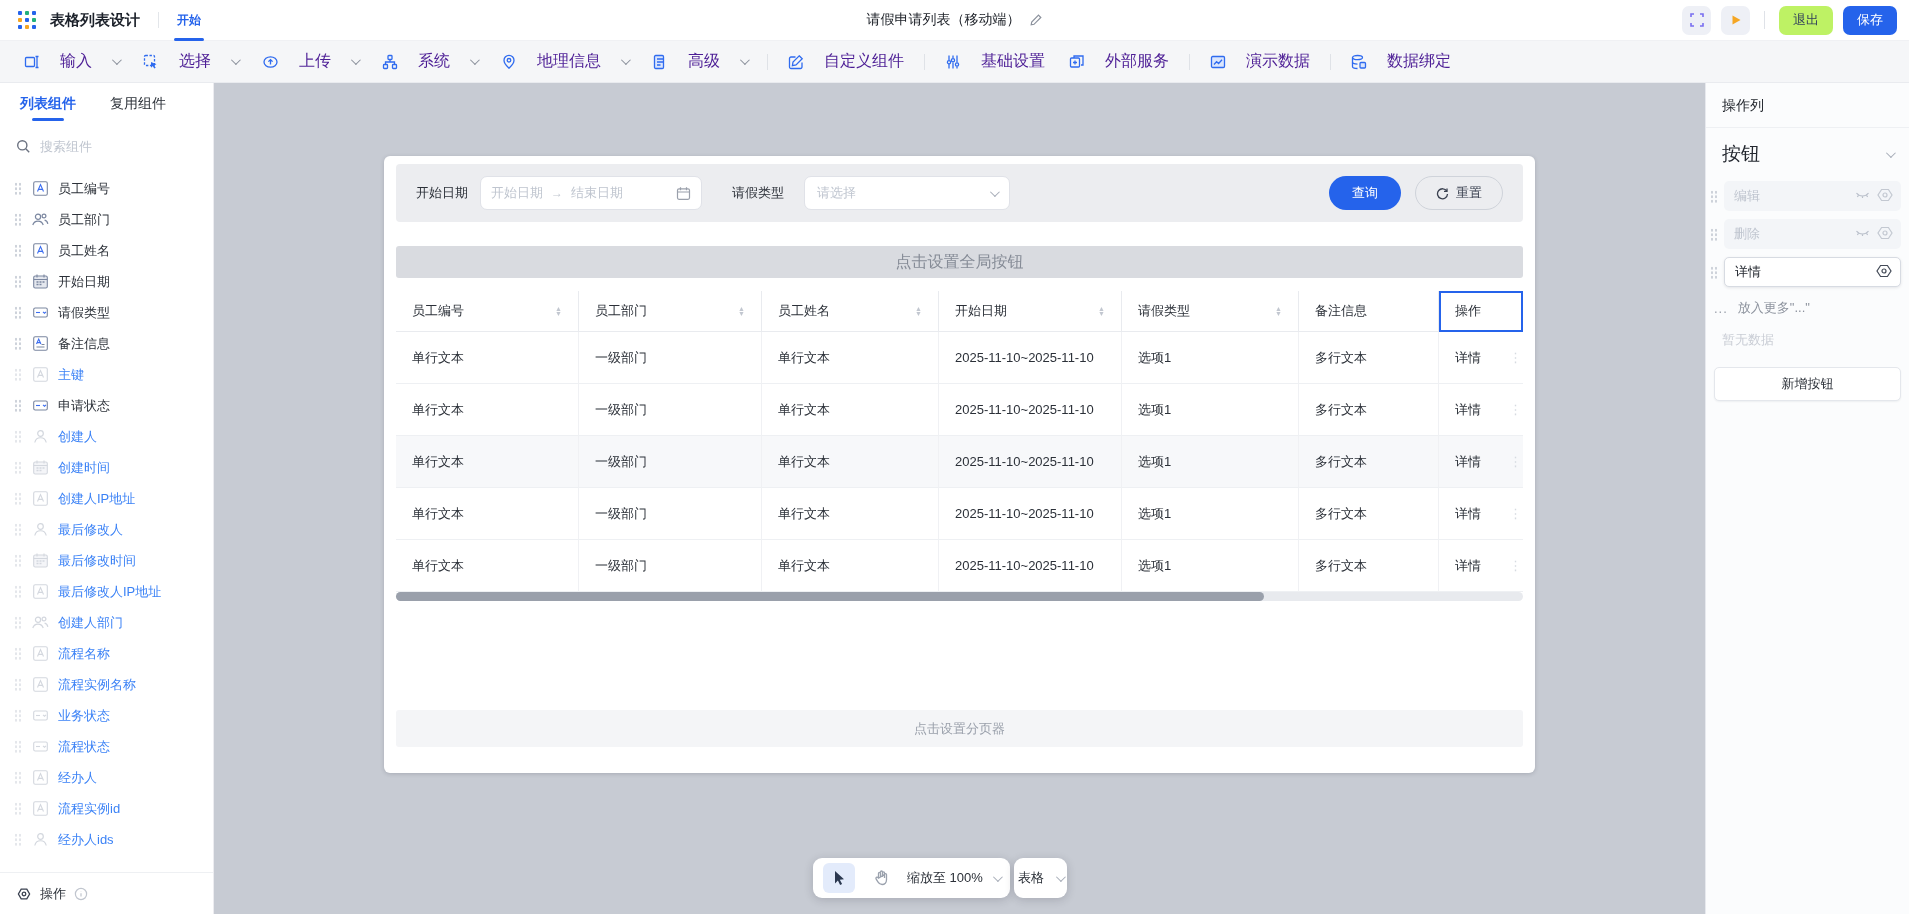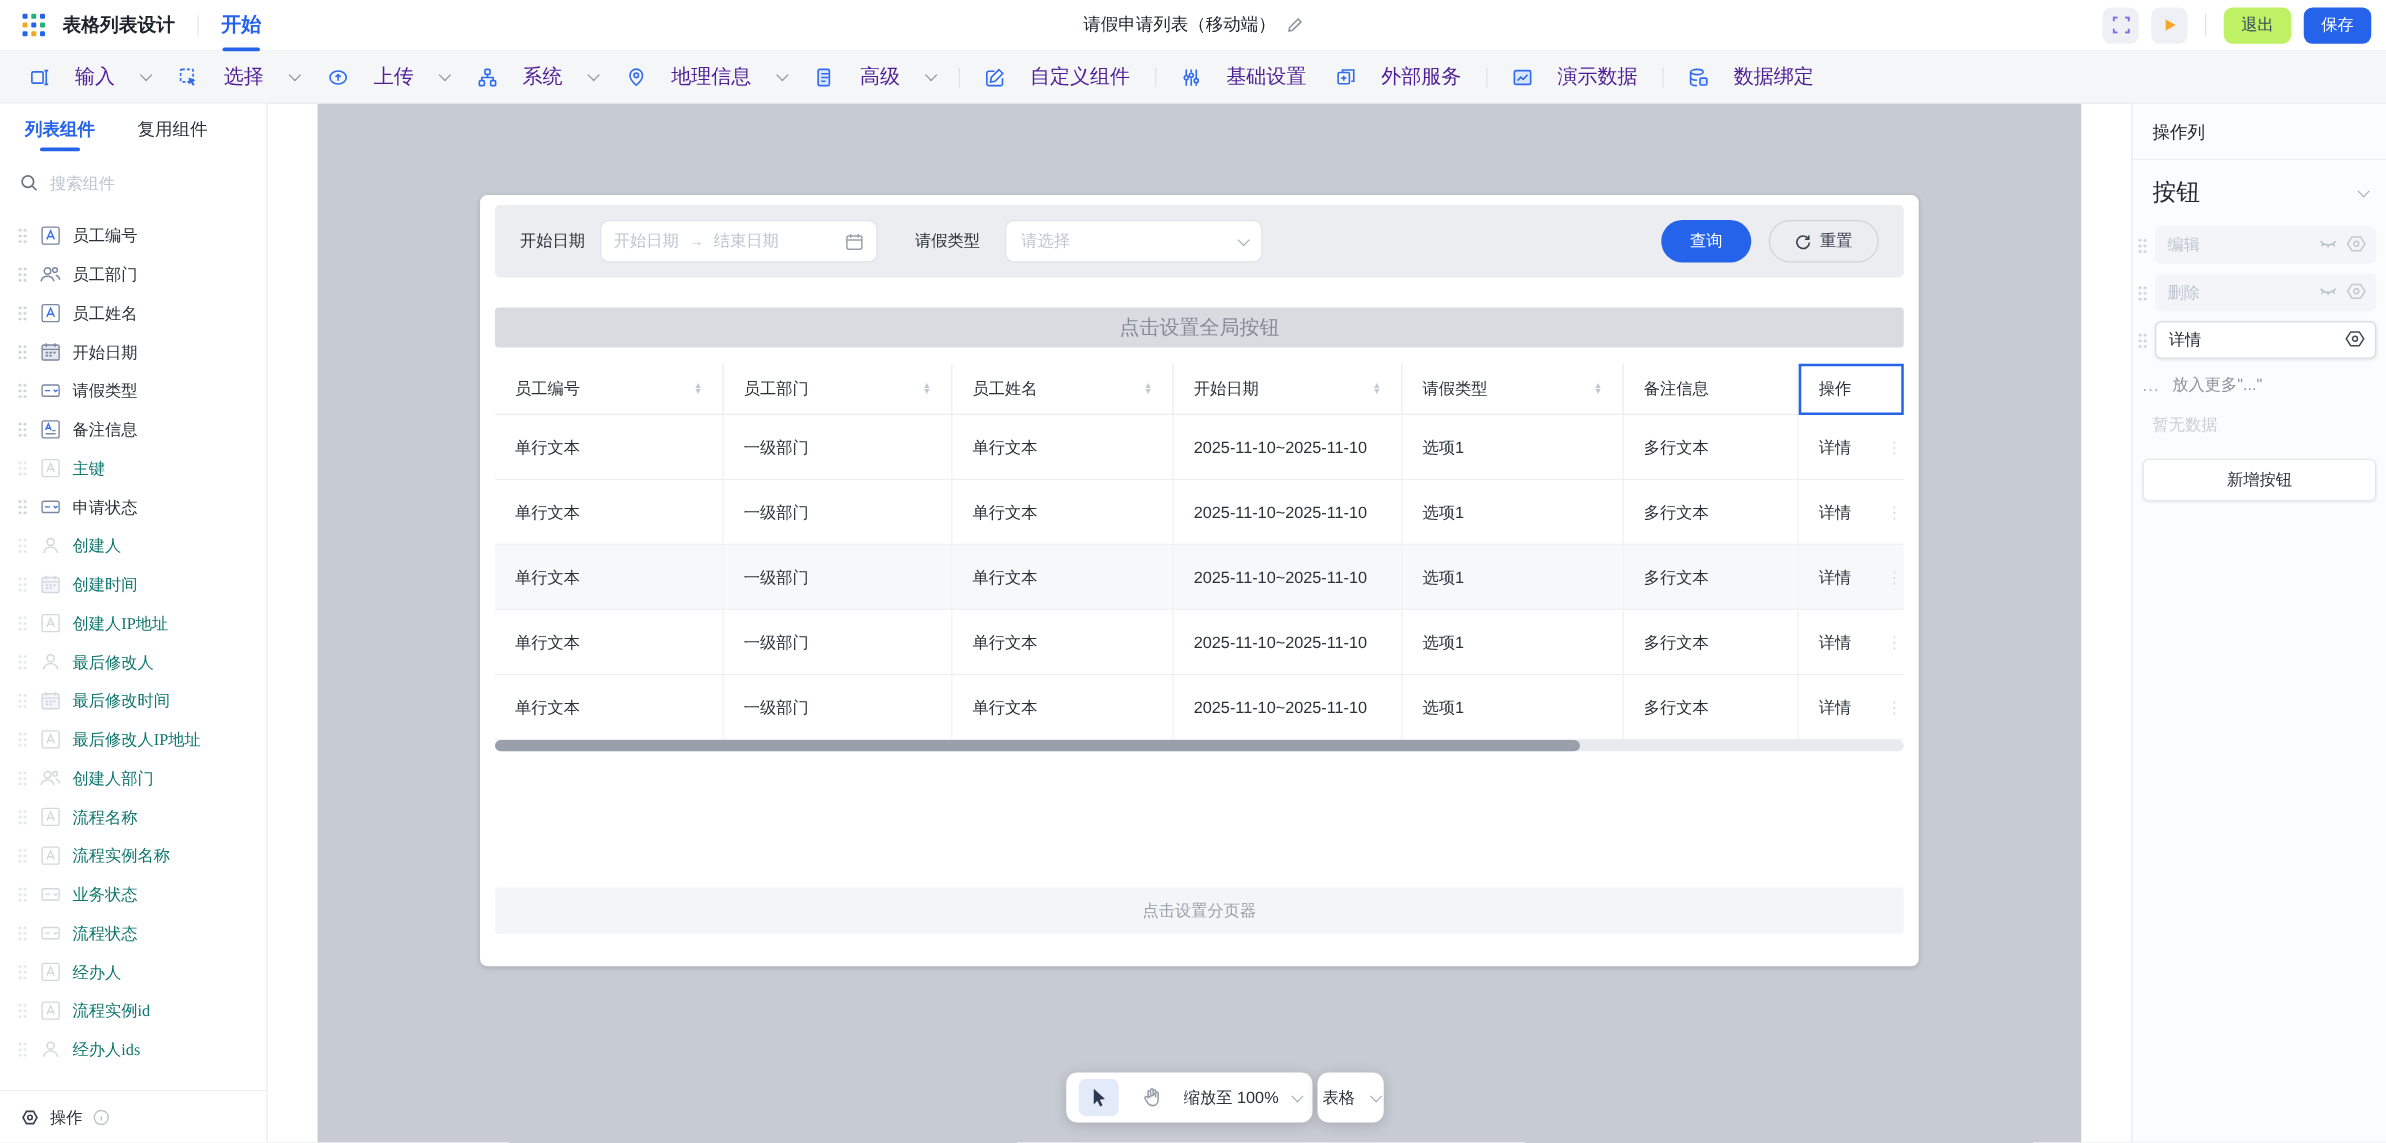--- a/index.html
+++ b/index.html
@@ -7,21 +7,21 @@
     font-family:"Liberation Sans", sans-serif; background:#fff; color:#2b3038; }
 
   
   .app-header { height:41px; background:#fff; display:flex; align-items:center;
     padding:0 12px; position:relative; border-bottom:1px solid #f0f1f4; }
   .grid-logo { width:18px; height:18px; display:grid; grid-template-columns:repeat(3,1fr);
     gap:2.5px; margin:0 14px 0 6px; }
   .grid-logo i { width:4px; height:4px; border-radius:1px; }
   .app-title { font-size:15px; font-weight:700; color:#1d222b; }
   .hdr-sep { width:1px; height:16px; background:#e3e6ea; margin:0 18px; }
-  .nav-start { font-size:16px; color:#2563eb; font-weight:600; height:41px;
+  .nav-start { font-size:12px; color:#2563eb; font-weight:600; height:41px;
     display:flex; align-items:center; position:relative; }
   .nav-start::after { content:""; position:absolute; left:50%; transform:translateX(-50%);
     bottom:0; width:30px; height:3px; border-radius:2px; background:#2563eb; }
   .page-title-wrap { position:absolute; left:50%; transform:translateX(-50%);
     display:flex; align-items:center; gap:8px; }
   .page-title { font-size:14px; color:#20242b; }
   .hdr-right { margin-left:auto; display:flex; align-items:center; gap:10px; }
   .icon-btn { width:29px; height:29px; border-radius:7px; background:#eef0f6;
     display:flex; align-items:center; justify-content:center; cursor:pointer; }
   .hdr-div2 { width:1px; height:18px; background:#dfe2e8; margin:0 4px; }
@@ -34,40 +34,40 @@
   .design-toolbar { height:42px; background:#f5f6f8; border-bottom:1px solid #e9ebef;
     display:flex; align-items:center; padding:0 14px; gap:4px; }
   .tb-item { display:flex; align-items:center; gap:20px; padding:0 10px; height:30px;
     font-size:16px; color:#4c1d95; cursor:pointer; border-radius:4px; }
   .tb-item svg { display:block; }
   .tb-chev { width:7px; height:7px; border-right:1.4px solid #8b919c;
     border-bottom:1.4px solid #8b919c; transform:rotate(45deg) translateY(-2px); }
   .tb-divider { width:1px; height:16px; background:#dfe2e7; margin:0 6px; }
 
   
-  .main { display:flex; height:831px;gap:40px; }
+  .main { display:flex; height:831px; }
 
   
   .sidebar { width:214px; background:#fff; display:flex; flex-direction:column;
     border-right:1px solid #ececf0; }
   .sb-tabs { display:flex; gap:34px; padding:0 20px; height:42px; align-items:center; }
   .sb-tab { font-size:14px; color:#2b3038; cursor:pointer; position:relative;
     height:42px; display:flex; align-items:center; }
   .sb-tab.active { color:#2563eb; font-weight:700; }
   .sb-tab.active::after { content:""; position:absolute; bottom:4px; left:50%;
     transform:translateX(-50%); width:32px; height:3px; border-radius:2px; background:#2563eb; }
   .sb-search { display:flex; align-items:center; gap:9px; margin:4px 16px 8px; height:34px; }
   .sb-search input { border:none; outline:none; font-size:13px; color:#2b3038; width:140px;
     font-family:"Liberation Sans", sans-serif; background:transparent; }
   .sb-search input::placeholder { color:#bfc5cf; }
   .sb-list { flex:1; overflow:hidden; padding:2px 0; }
   .sb-item { display:flex; align-items:center; gap:9px; height:31px; padding:0 14px;
     cursor:grab; font-size:13px; color:#2b3038; }
   .sb-item .dots { flex:0 0 8px; }
-  .sb-item.disabled { color:#0f766e; cursor:default;font-family:Liberation Serif, serif; }
+  .sb-item.disabled { color:#3b82f6; cursor:default; }
   .dots { width:8px; height:13px;
     background-image:radial-gradient(circle,#ccd1d9 1px,transparent 1.3px);
     background-size:4px 4.5px; }
   .sb-item.disabled .dots { opacity:.55; }
   .sb-icon { width:18px; height:18px; display:flex; align-items:center; justify-content:center; }
   .sb-footer { height:42px; border-top:1px solid #eef0f3; display:flex; align-items:center;
     gap:8px; padding:0 16px; font-size:13px; color:#2b3038; }
 
   
   .canvas { flex:1; background:#c7cbd3; position:relative; overflow:hidden; }

